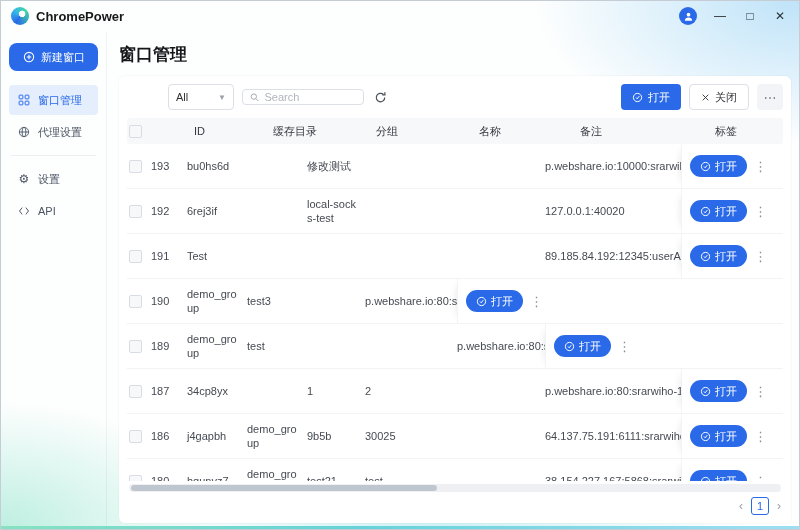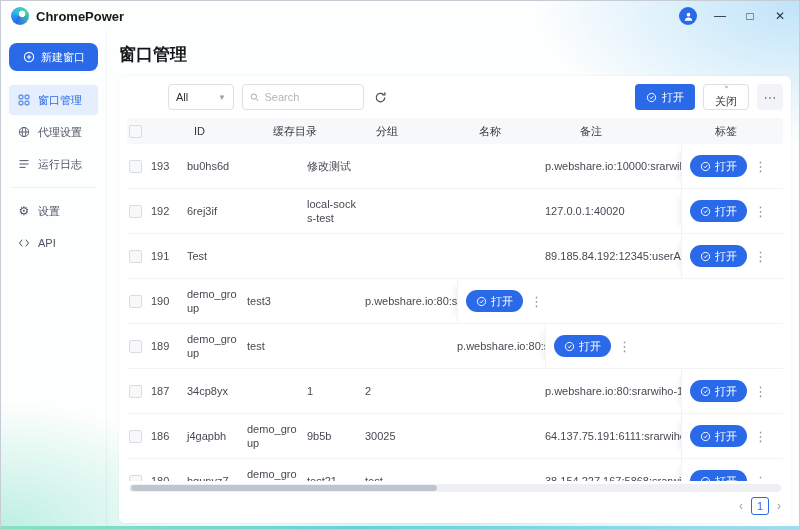--- a/index.html
+++ b/index.html
@@ -50,30 +50,30 @@
   .main { flex:1; min-width:0; padding:8px 8px 6px 12px; display:flex; flex-direction:column; }
   .page-title { font-size:17px; font-weight:700; color:#14161a; margin:4px 0 10px; }
   .panel { flex:1; min-height:0; background:#fff; border-radius:6px; padding:8px;
     display:flex; flex-direction:column; box-shadow:0 0 0 1px rgba(0,0,0,0.02); }
 
   
   .toolbar { display:flex; align-items:center; gap:8px;padding-left:41px; }
   .select { width:66px; height:26px; border:1px solid #dcdfe6; border-radius:4px; background:#fff;
     font-size:11px; color:#303133; display:flex; align-items:center; justify-content:space-between; padding:0 7px; }
   .chev { font-size:8px; color:#9aa0a8; }
-  .searchbox { width:122px; height:26px; border:1px solid #dcdfe6; border-radius:4px; background:#fff;
+  .searchbox { width:122px; height:16px; border:1px solid #dcdfe6; border-radius:4px; background:#fff;
     display:flex; align-items:center; gap:5px; padding:0 7px; color:#9aa0a8; }
   .searchbox input { border:none; outline:none; width:100%; font-size:11px; color:#303133; font-family:inherit; background:transparent; }
   .searchbox input::placeholder { color:#b0b5bd; }
   .icon-btn { color:#5f6670; display:flex; align-items:center; padding:2px; }
   .toolbar-right { margin-left:auto; display:flex; align-items:center; gap:8px; }
   .btn { height:26px; border-radius:4px; font-size:11px; display:flex; align-items:center; gap:5px;
     padding:0 11px; font-family:inherit; }
   .btn-primary { background:#2a6ae9; color:#fff; border:none; }
-  .btn-plain { background:#fff; color:#303133; border:1px solid #dcdfe6;flex-direction:column; }
+  .btn-plain { background:#fff; color:#303133; border:1px solid #dcdfe6; }
   .btn-more { width:26px; height:26px; padding:0; justify-content:center; background:#f2f4f7;
     color:#5f6670; border:none; border-radius:4px; font-size:13px; }
 
   
   .table { margin-top:8px; flex:1; min-height:0; display:flex; flex-direction:column; }
   .thead, .tr { display:grid; grid-template-columns:24px 36px 60px 60px 58px 92px 88px 136px 102px; }
   .thead { background:#f7f8fa; height:26px; align-items:center; font-size:11px; color:#33373d; border-radius:3px;gap:43px; }
   .th { padding-right:6px; white-space:nowrap; overflow:hidden; }
   .th-ops { padding-left:26px; border-left:1px solid #eef0f3; height:100%; display:flex; align-items:center; }
   .tbody { flex:1; min-height:0; overflow:hidden; }
@@ -149,30 +149,20 @@
           <span class="mi-icon">
             <svg width="12" height="12" viewBox="0 0 16 16">
                 <g fill="none" stroke="currentColor" stroke-width="1.2">
                   <circle cx="8" cy="8" r="6.2"></circle>
                   <ellipse cx="8" cy="8" rx="2.6" ry="6.2"></ellipse>
                   <path d="M1.8 8h12.4"></path>
                 </g>
               </svg>
           </span>
           <span>代理设置</span>
-        </div>
-        <div class="menu-item">
-          <span class="mi-icon">
-            <svg width="12" height="12" viewBox="0 0 16 16">
-                <g fill="none" stroke="currentColor" stroke-width="1.3">
-                  <path d="M2 3.5h12M2 8h12M2 12.5h8"></path>
-                </g>
-              </svg>
-          </span>
-          <span>运行日志</span>
         </div>
         <div class="menu-divider"></div>
         <div class="menu-item">
           <span class="mi-icon">⚙</span>
           <span>设置</span>
         </div>
         <div class="menu-item">
           <span class="mi-icon">
             <svg width="12" height="12" viewBox="0 0 16 16">
                 <g fill="none" stroke="currentColor" stroke-width="1.3">

